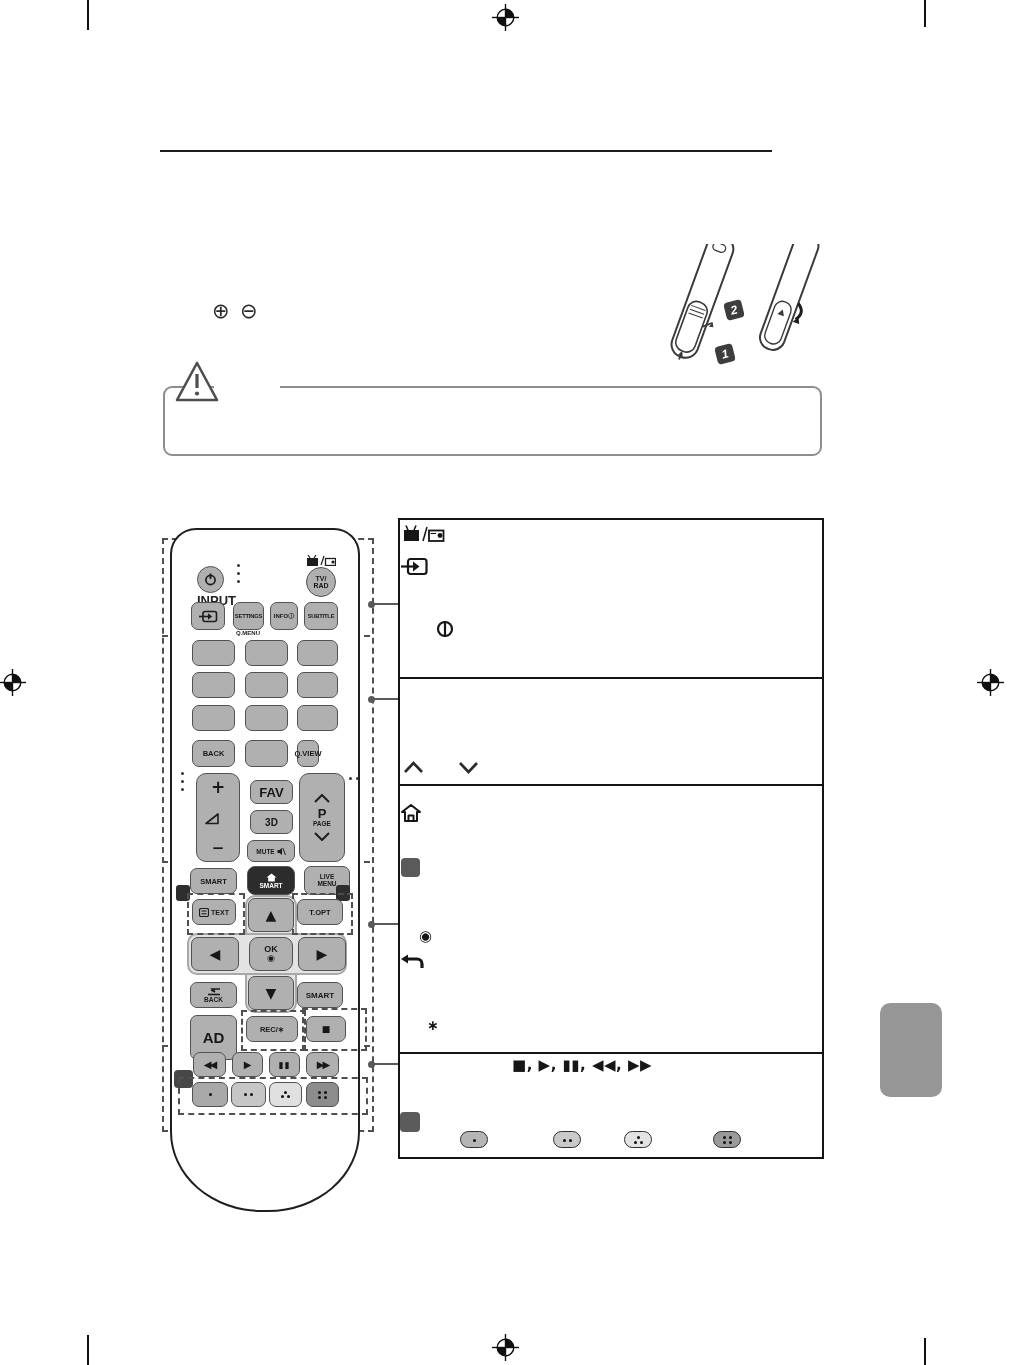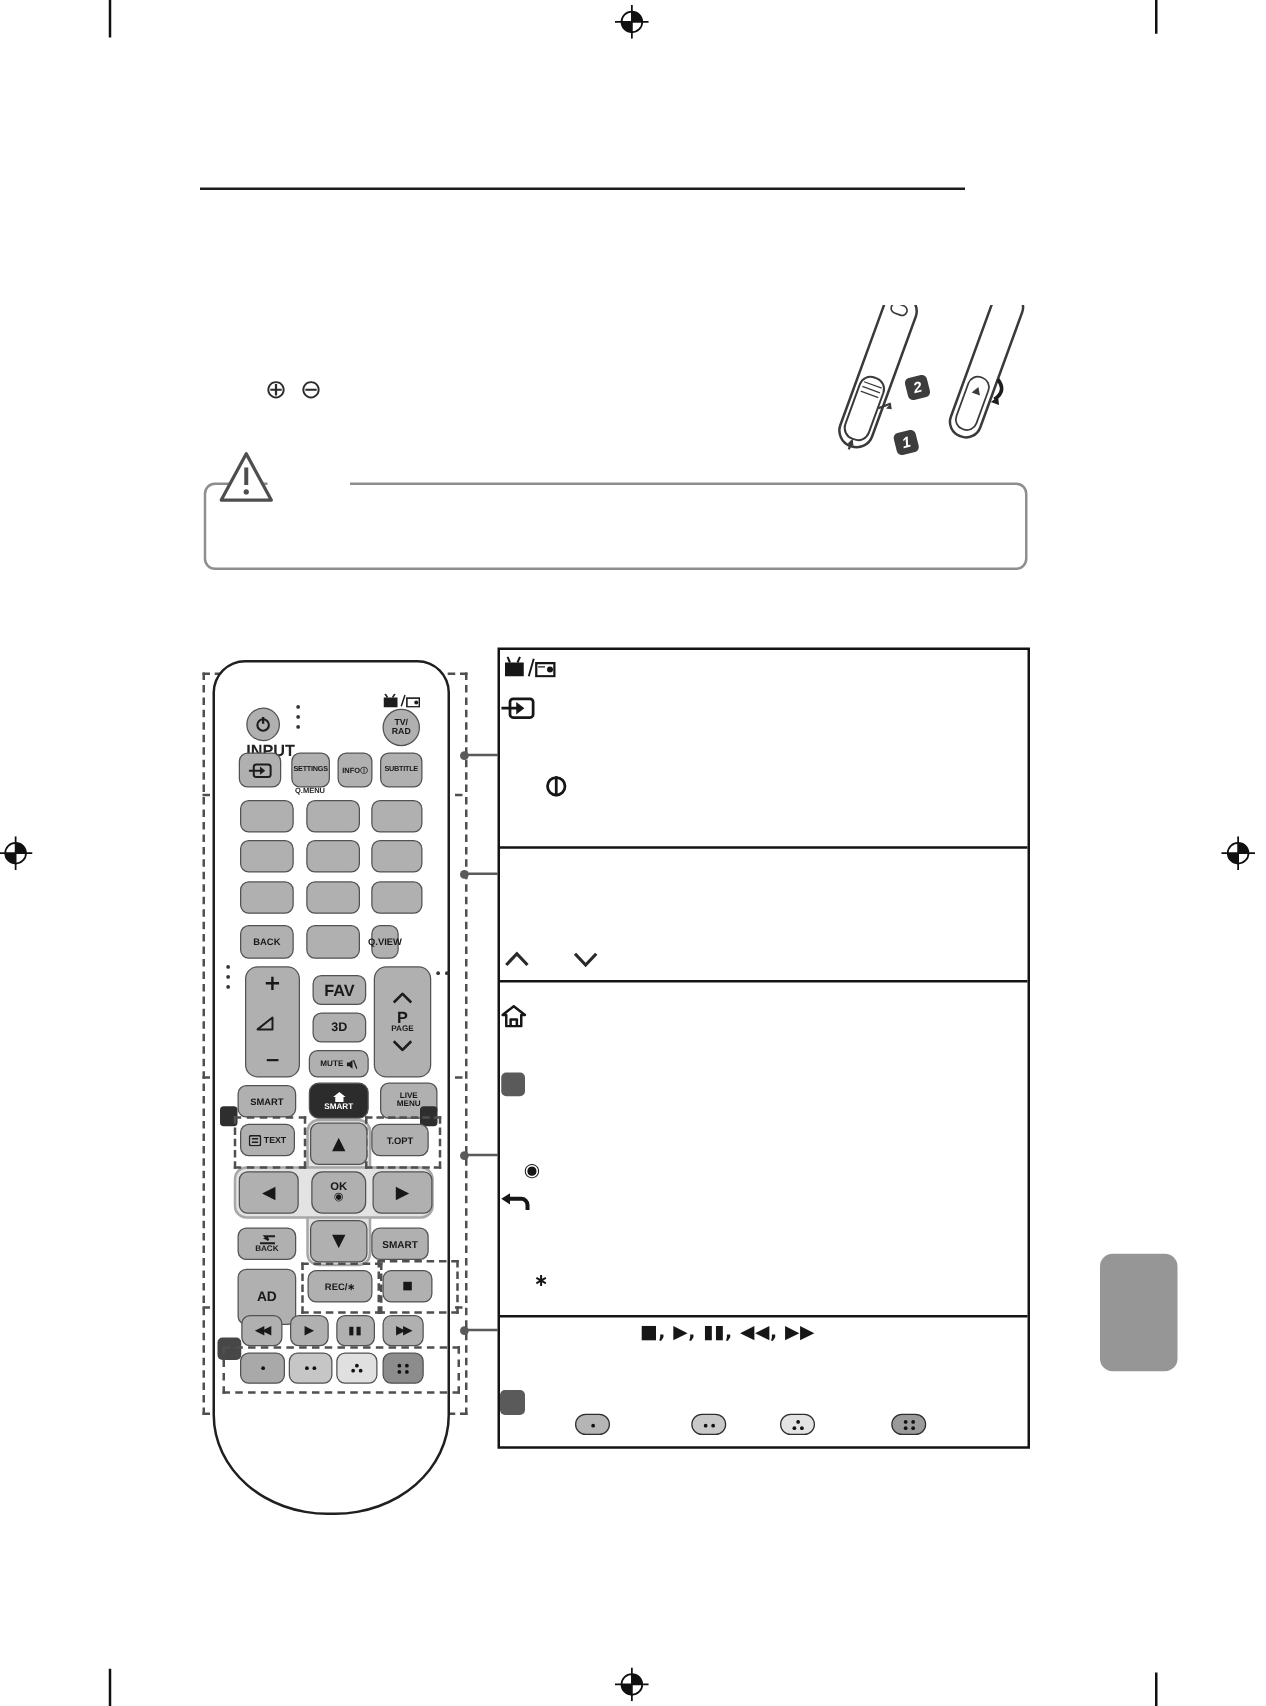--- a/index.html
+++ b/index.html
@@ -258,21 +258,21 @@
   <div class="btn" style="left:190px;top:982px;width:47px;height:26px;flex-direction:column;">
     <svg width="16" height="8" viewBox="0 0 16 8">
       <line x1="2" y1="6.5" x2="14" y2="6.5" stroke="#1d1d1d" stroke-width="1.6"></line>
       <path d="M14 1 H6 L9 4" fill="none" stroke="#1d1d1d" stroke-width="1.6"></path>
       <path d="M8.5 0.5 L4.5 2.5 L8.5 4.8 Z" fill="#1d1d1d"></path>
     </svg>
     <span style="font-size:6.5px;">BACK</span>
   </div>
   <div class="btn" style="left:297px;top:982px;width:46px;height:26px;font-size:8px;">SMART</div>
 
-  <div class="btn" style="left:190px;top:1015px;width:47px;height:45px;font-size:11px;">AD</div>
+  <div class="btn" style="left:190px;top:1015px;width:47px;height:45px;font-size:15px;">AD</div>
   <div class="dash" style="left:241px;top:1010px;width:61px;height:37px;"></div>
   <div class="btn" style="left:246px;top:1016px;width:52px;height:26px;font-size:7.5px;">REC/∗</div>
   <div class="dash" style="left:302px;top:1008px;width:61px;height:39px;"></div>
   <div class="btn g" style="left:306px;top:1016px;width:40px;height:26px;font-size:9px;">■</div>
 
   <div class="btn g" style="left:193px;top:1052px;width:33px;height:25px;font-size:10px;letter-spacing:-2px;">◀◀</div>
   <div class="btn g" style="left:232px;top:1052px;width:31px;height:25px;font-size:10px;">▶</div>
   <div class="btn g" style="left:269px;top:1052px;width:31px;height:25px;font-size:9px;letter-spacing:1px;">▮▮</div>
   <div class="btn g" style="left:306px;top:1052px;width:33px;height:25px;font-size:10px;letter-spacing:-2px;">▶▶</div>
 

